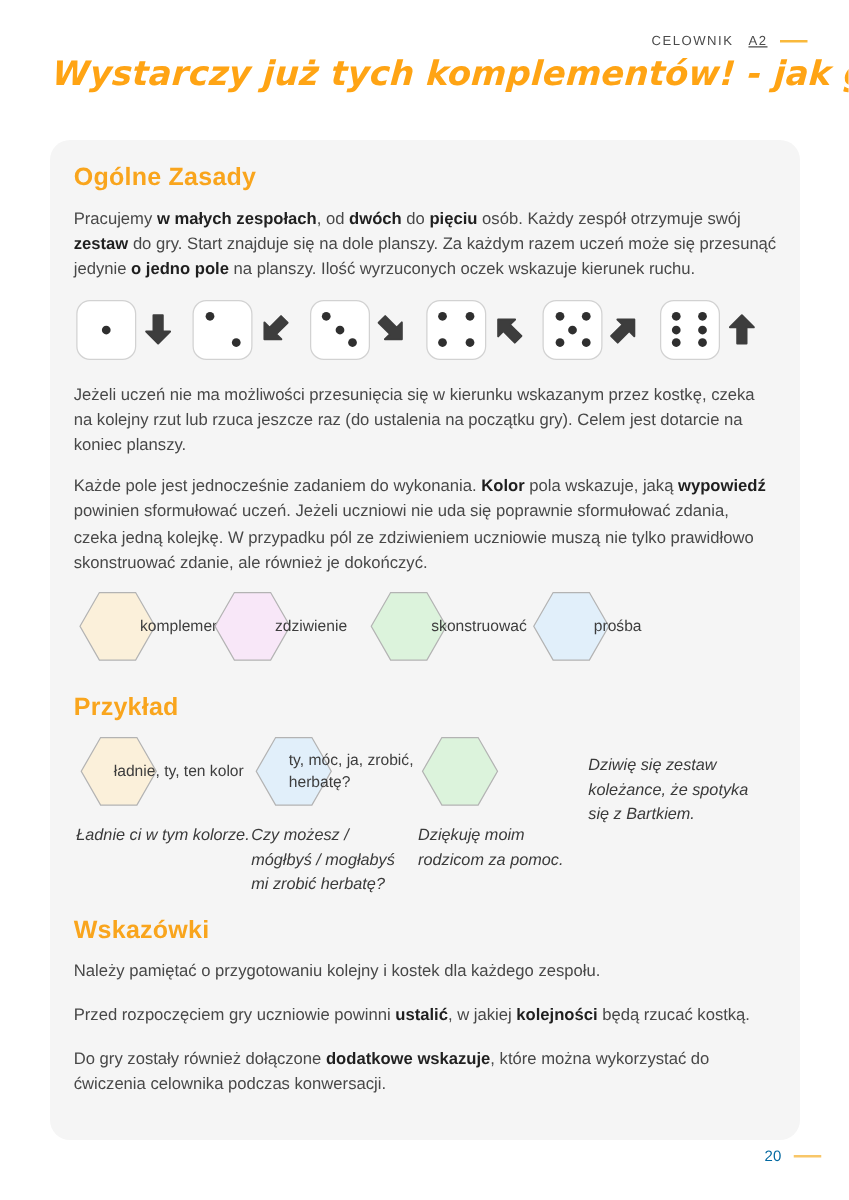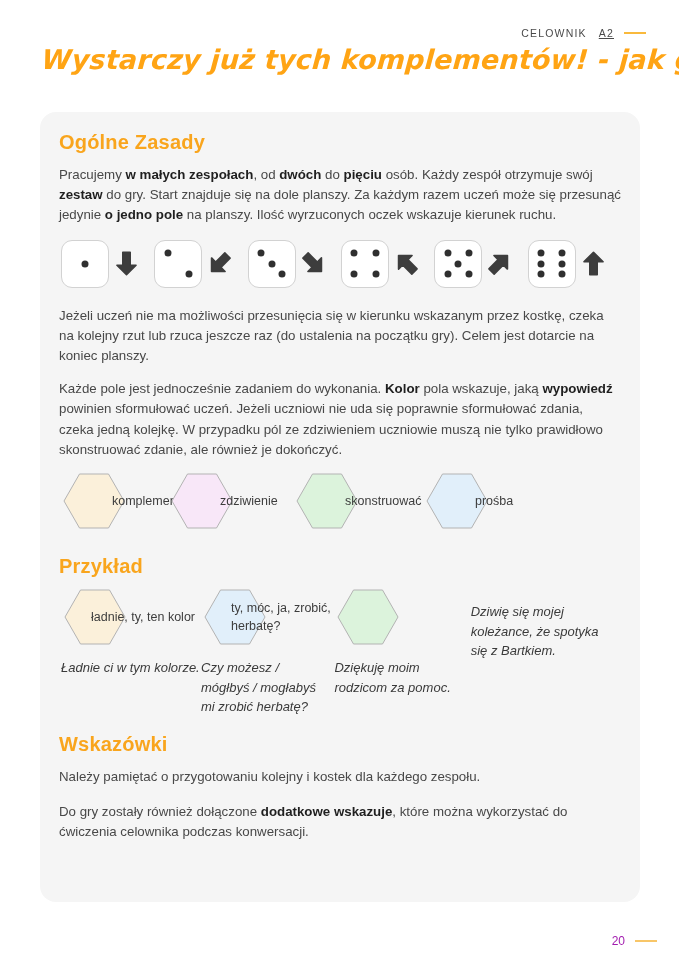--- a/index.html
+++ b/index.html
@@ -86,23 +86,23 @@
     font-size: 12.5px; color: #3d3d3d; width: 126px; line-height: 1.45;
   }
   .ex-answer {
     margin-top: 13px; font-size: 13px; font-style: italic; color: #3a3a3a;
     line-height: 1.5; padding-right: 12px;
   }
   
   .tips p.body { margin-bottom: 15px; }
   
   .footer {
-    position: absolute; right: 22px; bottom: 12px;
+    position: absolute; right: 22px; bottom: 28px;
     display: flex; align-items: center;
-    font-size: 12px; color: #a21caf;
+    font-size: 12px; color: #0369a1;
   }
   .footer .accent-tick { background: #F8C668; }
   svg.hex { display: block; }
 </style>
 </head>
 <body>
 
 <div class="page">
 
   <div class="header-meta">
@@ -249,27 +249,28 @@
       </div>
       <div class="ex-col ec3">
         <div class="ex-hex-wrap">
           <svg class="hex" width="62" height="56" viewBox="0 0 62 56">
               <polygon points="1,28 16.5,1 45.5,1 61,28 45.5,55 16.5,55" stroke="#b3b3b3" stroke-width="1" fill="#DCF3DC"></polygon>
             </svg>
         </div>
         <p class="ex-answer">Dziękuję moim rodzicom za pomoc.</p>
       </div>
       <div class="ex-col ec4">
-        <p class="ex-answer">Dziwię się mojej koleżance, że spotyka się z Bartkiem.</p>
+        <p class="ex-answer">Dziwię się zestaw koleżance, że spotyka się z Bartkiem.</p>
       </div>
     </div>
 
     <div class="tips">
       <h2 class="section-heading">Wskazówki</h2>
       <p class="body">Należy pamiętać o przygotowaniu kolejny i kostek dla każdego zespołu.</p>
+      <p class="body"><span>Przed rozpoczęciem gry uczniowie powinni </span><span class="b">ustalić</span><span>, w jakiej </span><span class="b">kolejności</span><span> będą rzucać kostką.</span></p>
       <p class="body"><span>Do gry zostały również dołączone </span><span class="b">dodatkowe wskazuje</span><span>, które można wykorzystać do ćwiczenia celownika podczas konwersacji.</span></p>
     </div>
   </div>
 
   <div class="footer">
     <span>20</span>
     <span class="accent-tick"></span>
   </div>
 
 </div>

